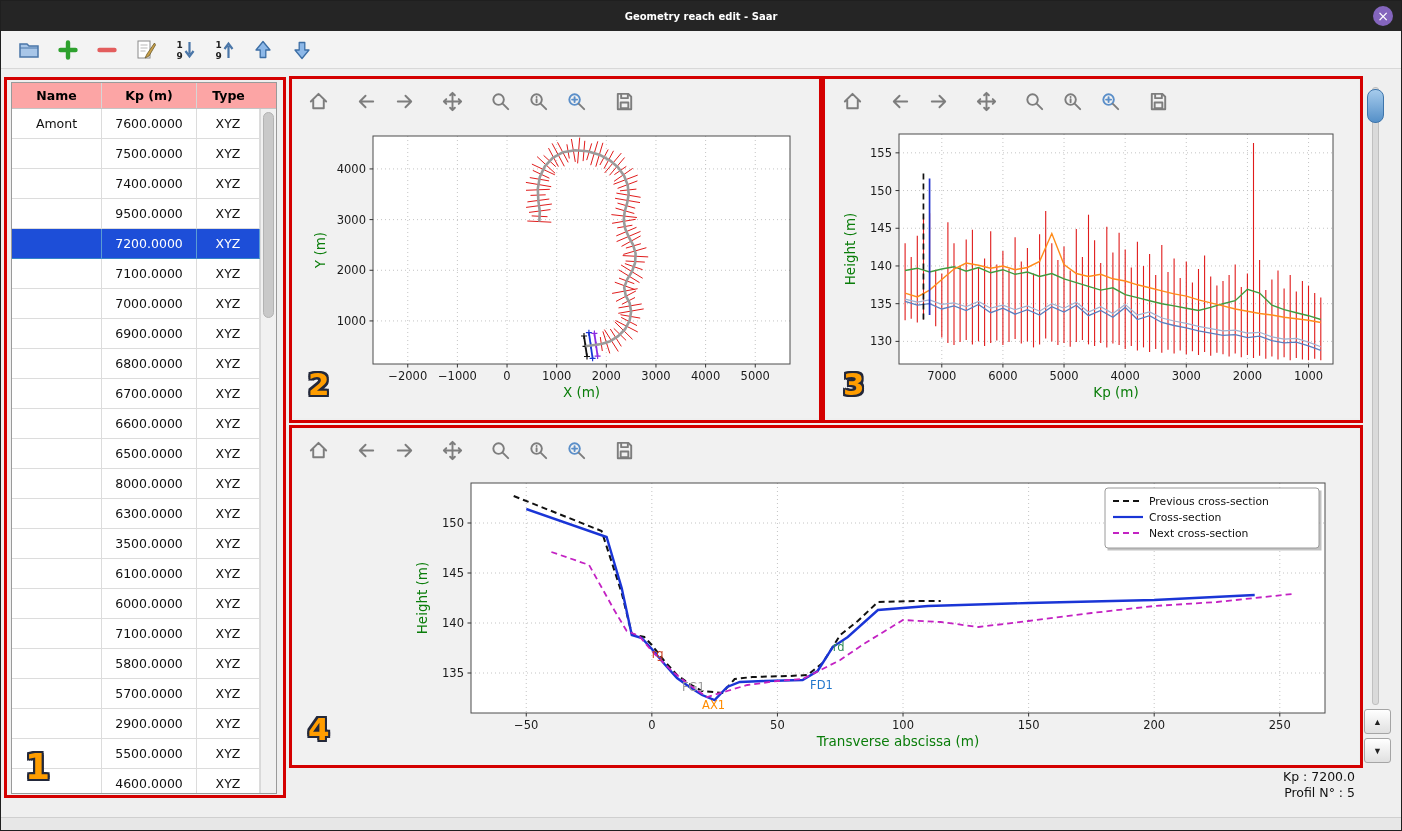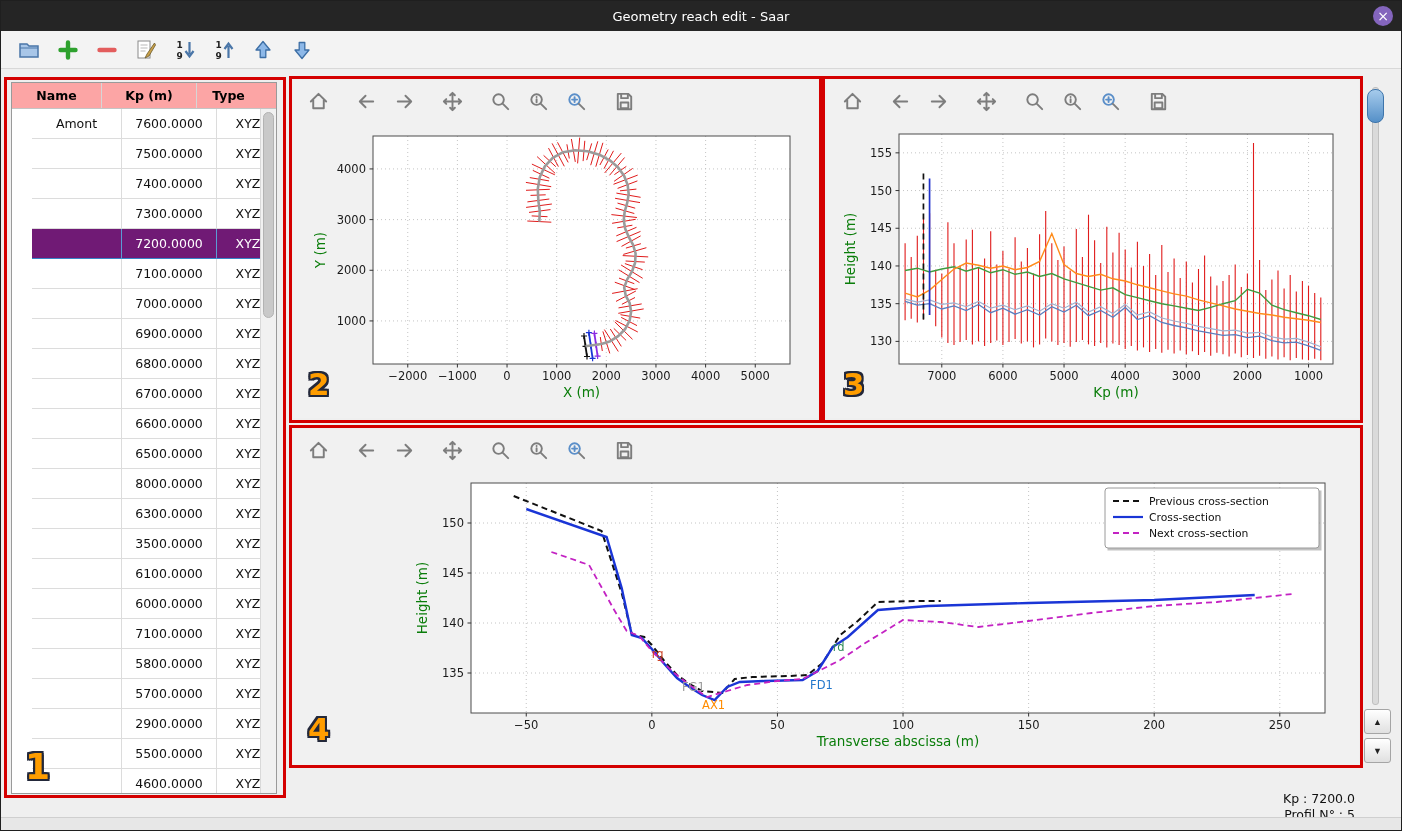--- a/index.html
+++ b/index.html
@@ -2,42 +2,42 @@
 <html><head>
 <meta charset="utf-8">
 <style>
   html,body{margin:0;padding:0;background:#4c4c4c;}
   *{box-sizing:border-box;}
   .window{position:relative;width:1402px;height:831px;background:#efefef;
     font-family:"DejaVu Sans",sans-serif;overflow:hidden;border:1px solid #1f1f1f;}
   
   .titlebar{position:absolute;left:0;top:0;right:0;height:30px;background:#252525;
     display:flex;align-items:center;justify-content:center;}
-  .titlebar .title{color:#ffffff;font-size:13px;font-weight:normal;}
+  .titlebar .title{color:#ffffff;font-size:10px;font-weight:bold;}
   .close-btn{position:absolute;right:8px;top:5px;width:20px;height:20px;border-radius:50%;
     background:#8465bd;color:#fff;display:flex;align-items:center;justify-content:center;
     font-size:14px;line-height:1;}
   
   .app-toolbar{position:absolute;left:0;top:30px;right:0;height:38px;background:#f3f3f3;
     border-bottom:1px solid #d8d8d8;display:flex;align-items:center;padding-left:14px;gap:11px;}
   .tool-btn{width:28px;height:28px;border:none;background:transparent;padding:0;
     display:flex;align-items:center;justify-content:center;}
   .tool-btn span{display:flex;}
   
   .table-wrap{position:absolute;left:10px;top:81px;width:266px;height:712px;background:#ffffff;
     border:1px solid #9a9a9a;display:flex;flex-direction:column;}
   .table-head{display:grid;grid-template-columns:90px 95px 63px;height:26px;background:#fca5a5;
     border-bottom:1px solid #c4c4c4;}
   .th{display:flex;align-items:center;justify-content:center;font-weight:bold;font-size:12.5px;
     border-right:1px solid #d6d6d6;}
   .table-body{position:relative;flex:1;overflow:hidden;}
-  .trow{display:grid;grid-template-columns:90px 95px 63px;height:30px;width:247px;padding-left:20px;}
+  .trow{display:grid;grid-template-columns:90px 95px 63px;height:30px;width:247px;}
   .tcell{display:flex;align-items:center;justify-content:center;font-size:12.5px;color:#111;
     border-right:1px solid #dcdcdc;border-bottom:1px solid #dcdcdc;background:#fff;}
-  .trow.selected .tcell{background:#701a75;color:#ffffff;border-right-color:#5a9cd4;border-bottom-color:#3584c8;}
+  .trow.selected .tcell{background:#1d4ed8;color:#ffffff;border-right-color:#5a9cd4;border-bottom-color:#3584c8;}
   .tscroll{position:absolute;right:0;top:0;bottom:0;width:16px;background:#f1f1f1;border-left:1px solid #d9d9d9;}
   .tthumb{position:absolute;left:2px;right:2px;top:3px;height:206px;background:#c9c9c9;
     border:1px solid #b3b3b3;border-radius:6px;}
   
   .panel{position:absolute;background:#f1f1f1;}
   #panel-plan{left:292px;top:79px;width:525px;height:338px;}
   #panel-profile{left:826px;top:79px;width:532px;height:338px;}
   #panel-section{left:292px;top:428px;width:1066px;height:336px;}
   .mpl-toolbar{height:42px;display:flex;align-items:center;padding-left:10px;gap:8px;}
   .mpl-btn{width:30px;height:30px;border:none;background:transparent;padding:0;
@@ -59,21 +59,21 @@
   
   .vslider-track{position:absolute;left:1371px;top:86px;width:7px;height:618px;background:#dadada;
     border:1px solid #c0c0c0;border-radius:3px;}
   .vslider-thumb{position:absolute;left:1366px;top:88px;width:17px;height:34px;border-radius:8px;
     background:linear-gradient(#a6cbec,#5590c8);border:1px solid #3e75ab;}
   .spin{position:absolute;width:27px;height:25px;background:linear-gradient(#ffffff,#e0e0e0);
     border:1px solid #a5a5a5;border-radius:3px;display:flex;align-items:center;justify-content:center;
     font-size:9px;color:#222;padding:0;}
   #spin-up{left:1363px;top:708px;}
   #spin-down{left:1363px;top:737px;}
-  .footer-info{position:absolute;right:46px;font-size:12.5px;color:#111;text-align:right;margin-top:22px;}
+  .footer-info{position:absolute;right:46px;font-size:12.5px;color:#111;text-align:right;}
   #kp-label{top:768px;}
   #profil-label{top:784px;}
   .statusbar{position:absolute;left:0;right:0;bottom:0;height:13px;background:#e7e7e7;border-top:1px solid #cfcfcf;}
 </style>
 </head>
 <body>
 
 <div class="window">
 
   <div class="titlebar">
@@ -167,21 +167,21 @@
             <div class="tcell">7500.0000</div>
             <div class="tcell">XYZ</div>
           </div>
           <div class="trow">
             <div class="tcell"></div>
             <div class="tcell">7400.0000</div>
             <div class="tcell">XYZ</div>
           </div>
           <div class="trow">
             <div class="tcell"></div>
-            <div class="tcell">7300.0000</div>
+            <div class="tcell">9500.0000</div>
             <div class="tcell">XYZ</div>
           </div>
           <div class="trow selected">
             <div class="tcell"></div>
             <div class="tcell">7200.0000</div>
             <div class="tcell">XYZ</div>
           </div>
           <div class="trow">
             <div class="tcell"></div>
             <div class="tcell">7100.0000</div>

